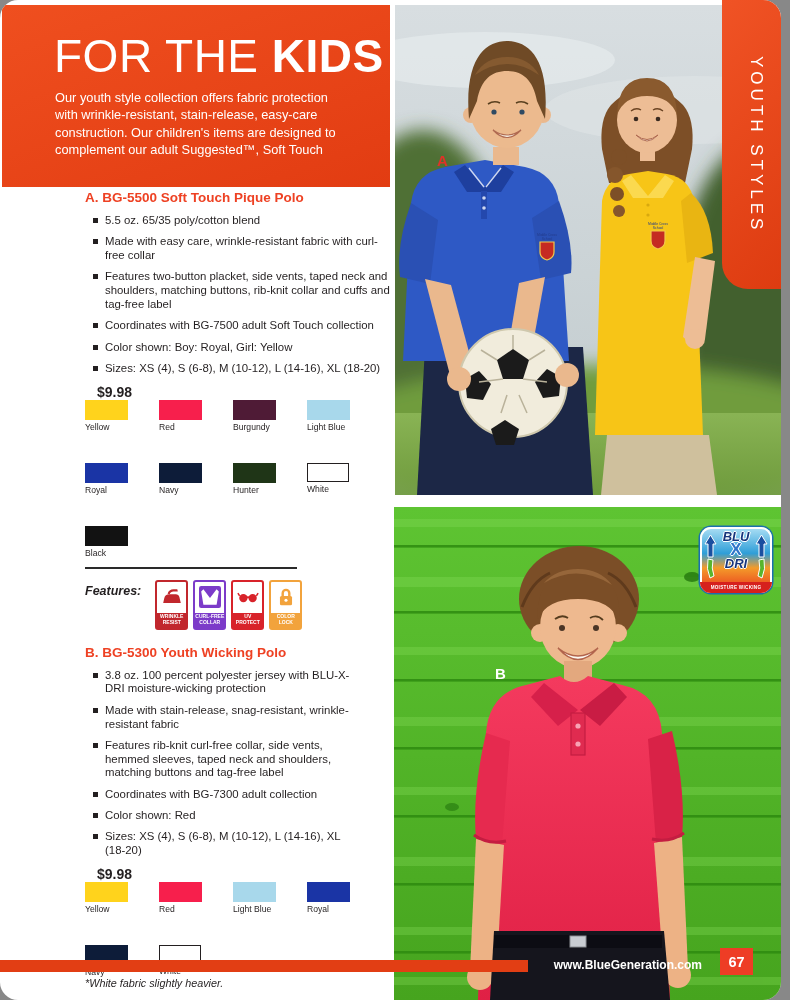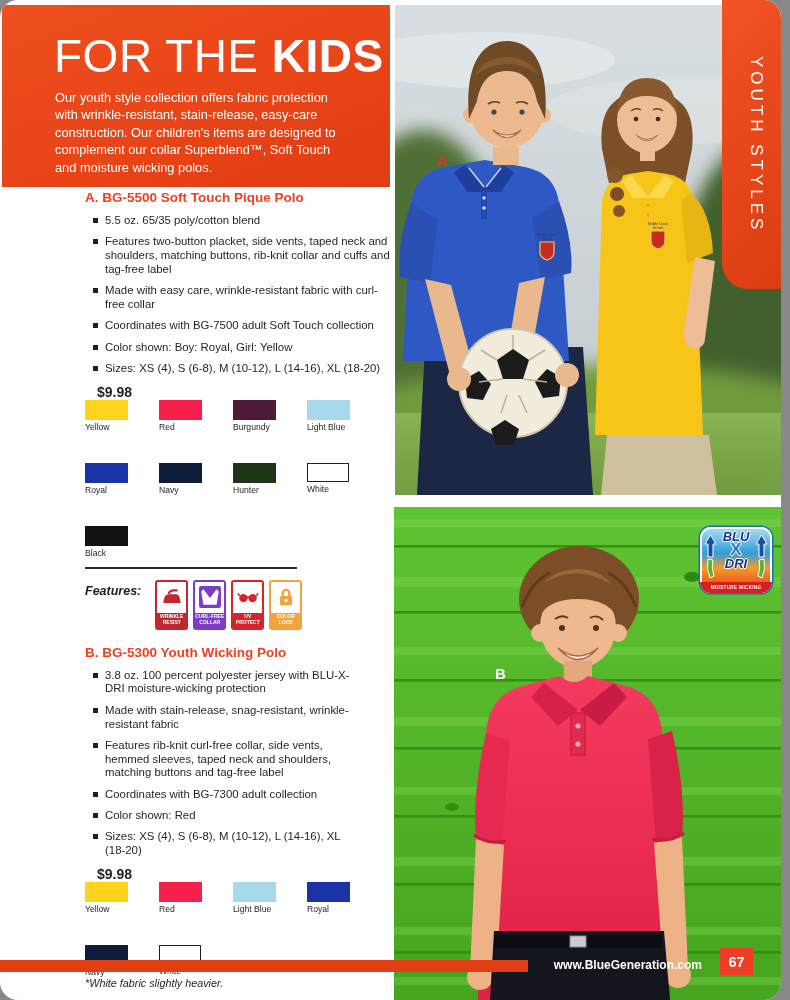--- a/index.html
+++ b/index.html
@@ -96,22 +96,21 @@
 <body>
 
 <div class="page">
 
   <div class="header-block">
     <div class="page-title"><span>FOR THE</span><span class="bold"> KIDS</span></div>
     <div class="intro">
       <div>Our youth style collection offers fabric protection</div>
       <div>with wrinkle-resistant, stain-release, easy-care</div>
       <div>construction. Our children's items are designed to</div>
-      <div>complement our collar Superblend™, Soft Touch</div>
-      <div>and moisture wicking polos.</div>
+      <div>complement our adult Suggested™, Soft Touch</div>
     </div>
   </div>
 
   <div class="photo photo-a">
     <svg width="395" height="490" viewBox="0 0 395 490">
       <defs>
         <linearGradient id="skyA" x1="0" y1="0" x2="0" y2="1">
           <stop offset="0" stop-color="#d8dee1"></stop>
             <stop offset="1" stop-color="#c0cacd"></stop>
         </linearGradient>
@@ -291,22 +290,22 @@
       <div class="band">MOISTURE WICKING</div>
     </div>
   </div>
 
   <div class="left-col">
 
     <div class="sec-a">
       <h2 class="sec-title">A. BG-5500 Soft Touch Pique Polo</h2>
       <ul class="bullets">
         <li>5.5 oz. 65/35 poly/cotton blend</li>
+        <li>Made with easy care, wrinkle-resistant fabric with curl-free collar</li>
         <li>Features two-button placket, side vents, taped neck and shoulders, matching buttons, rib-knit collar and cuffs and tag-free label</li>
-        <li>Made with easy care, wrinkle-resistant fabric with curl-free collar</li>
         <li>Coordinates with BG-7500 adult Soft Touch collection</li>
         <li>Color shown: Boy: Royal, Girl: Yellow</li>
         <li>Sizes: XS (4), S (6-8), M (10-12), L (14-16), XL (18-20)</li>
       </ul>
       <p class="price">$9.98</p>
 
       <div class="swatches">
         <div class="swatch-cell">
             <div class="swatch" style="background-color: rgb(255, 211, 28);"></div>
             <div class="swatch-label">Yellow</div>

